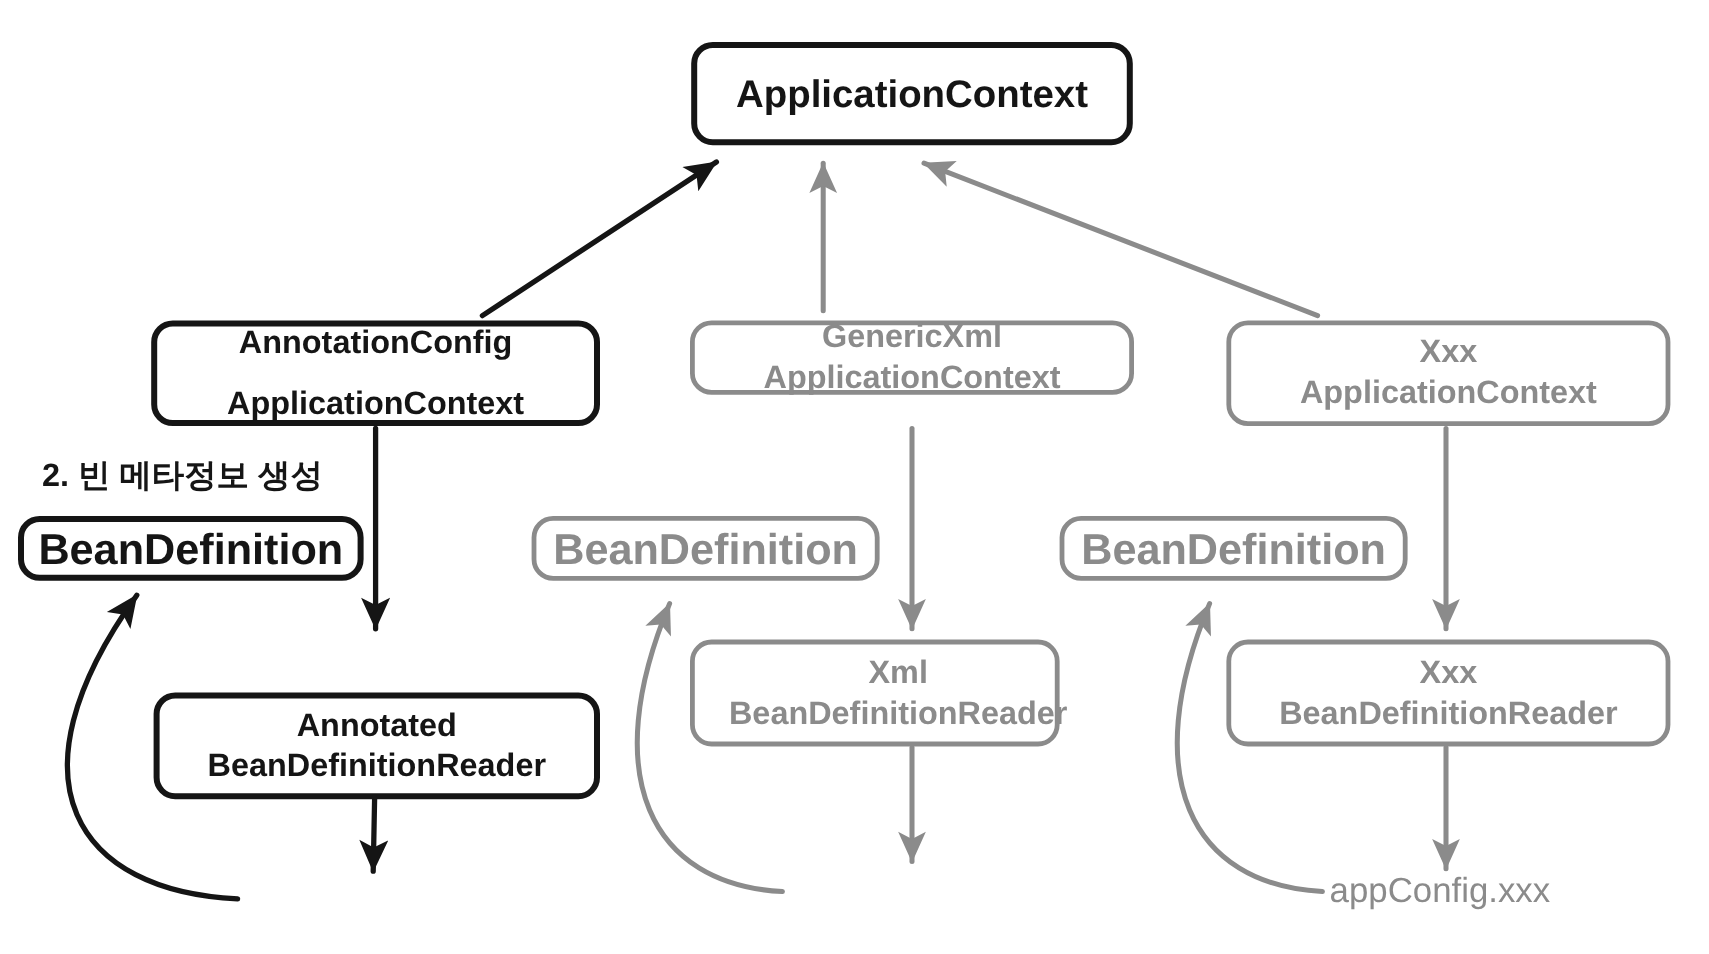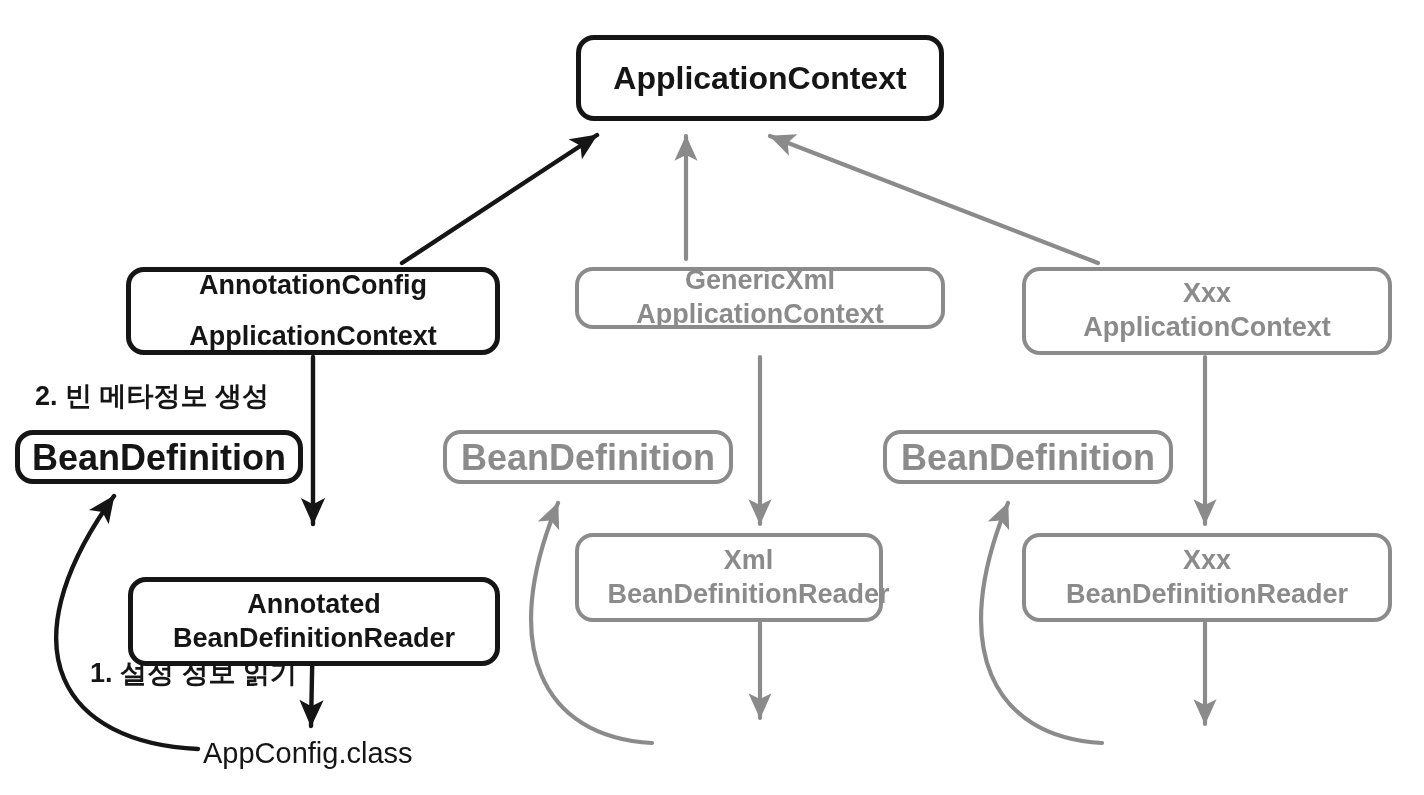--- a/index.html
+++ b/index.html
@@ -86,21 +86,20 @@
     <span>AnnotationConfig</span>
     <span>ApplicationContext</span>
   </div>
   <div class="box active beandef-box" style="left:15px;top:430px;width:288px;height:54px;">
     <span>BeanDefinition</span>
   </div>
   <div class="box active reader-box" style="left:128px;top:533px;width:372px;height:89px;margin-top:44px;">
     <span>Annotated</span>
     <span>BeanDefinitionReader</span>
   </div>
-  <div class="file-label active" style="left:203px;top:737px;">AppConfig.class</div>
 
   <div class="box inactive context-box" style="left:575px;top:267px;width:370px;height:62px;">
     <span>GenericXml</span>
     <span>ApplicationContext</span>
   </div>
   <div class="box inactive beandef-box" style="left:443px;top:430px;width:290px;height:54px;">
     <span>BeanDefinition</span>
   </div>
   <div class="box inactive reader-box" style="left:575px;top:533px;width:308px;height:89px;padding-left:39px;">
     <span>Xml</span>
@@ -111,17 +110,17 @@
     <span>Xxx</span>
     <span>ApplicationContext</span>
   </div>
   <div class="box inactive beandef-box" style="left:883px;top:430px;width:290px;height:54px;">
     <span>BeanDefinition</span>
   </div>
   <div class="box inactive reader-box" style="left:1022px;top:533px;width:370px;height:89px;">
     <span>Xxx</span>
     <span>BeanDefinitionReader</span>
   </div>
+  <div class="file-label inactive" style="left:1108px;top:727px;">appConfig.xxx</div>
 
   <div class="step-label" style="left:35px;top:378px;">2. 빈 메타정보 생성</div>
-  <div class="step-label" style="left:90px;top:655px;">1. 설정 정보 읽기</div>
 
 </div>
 
 </body></html>

